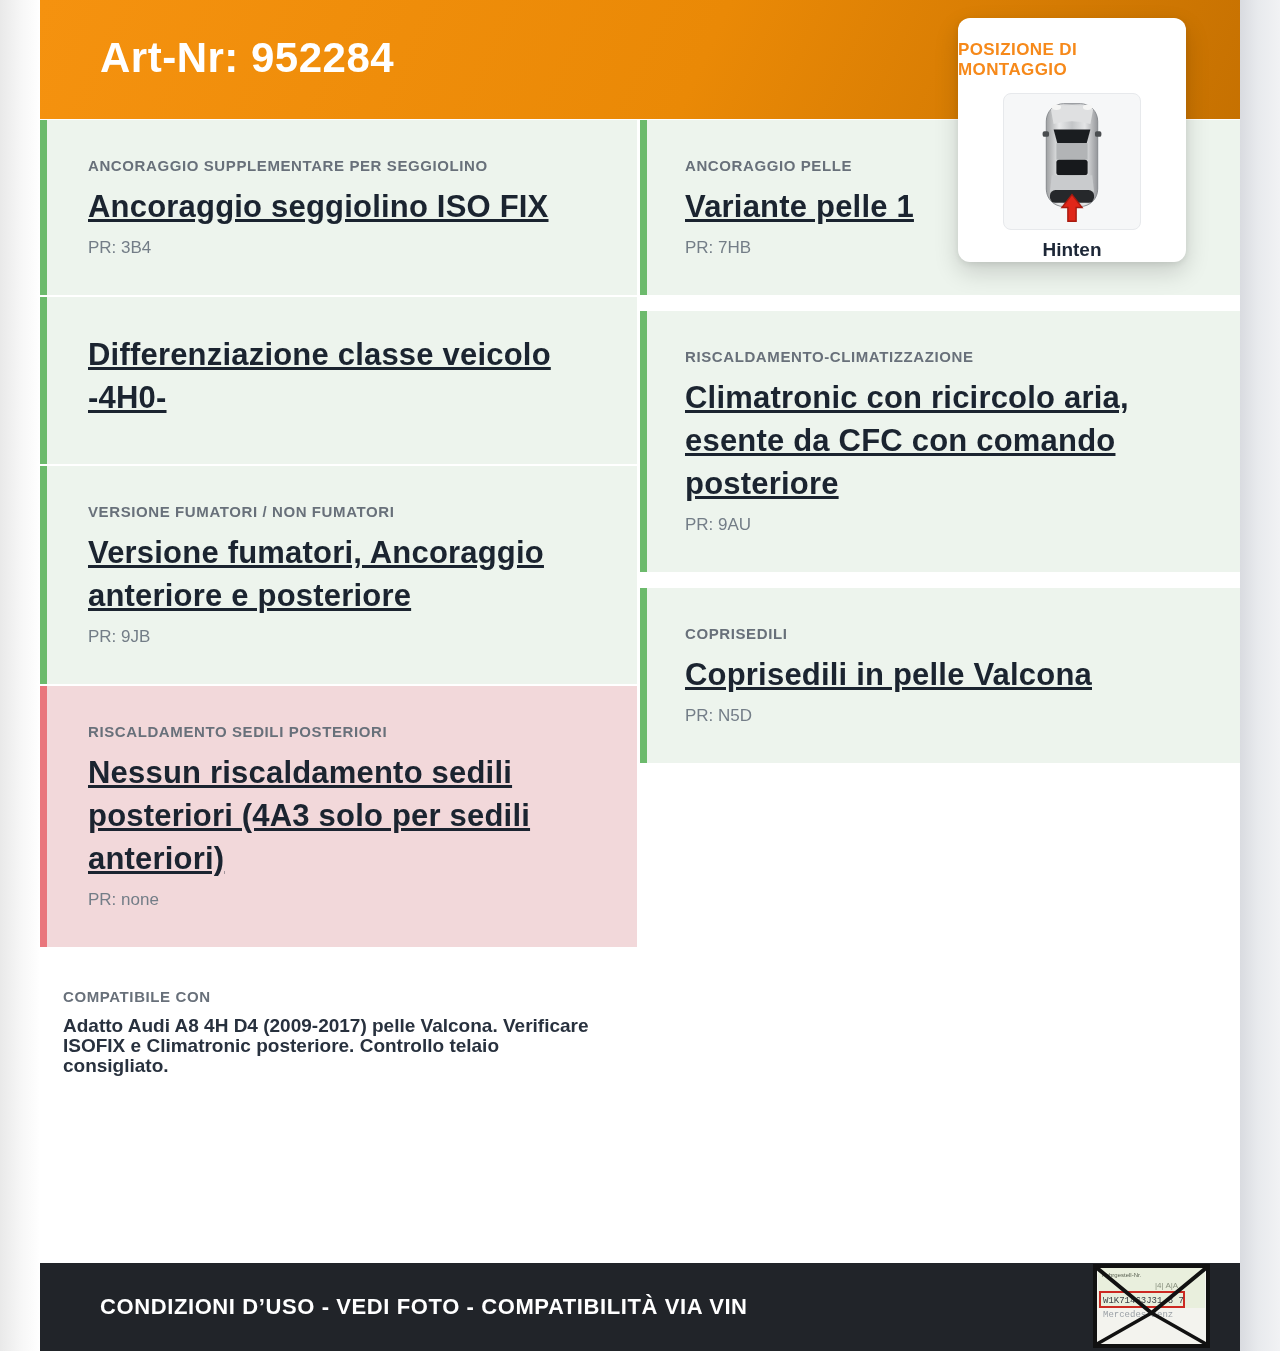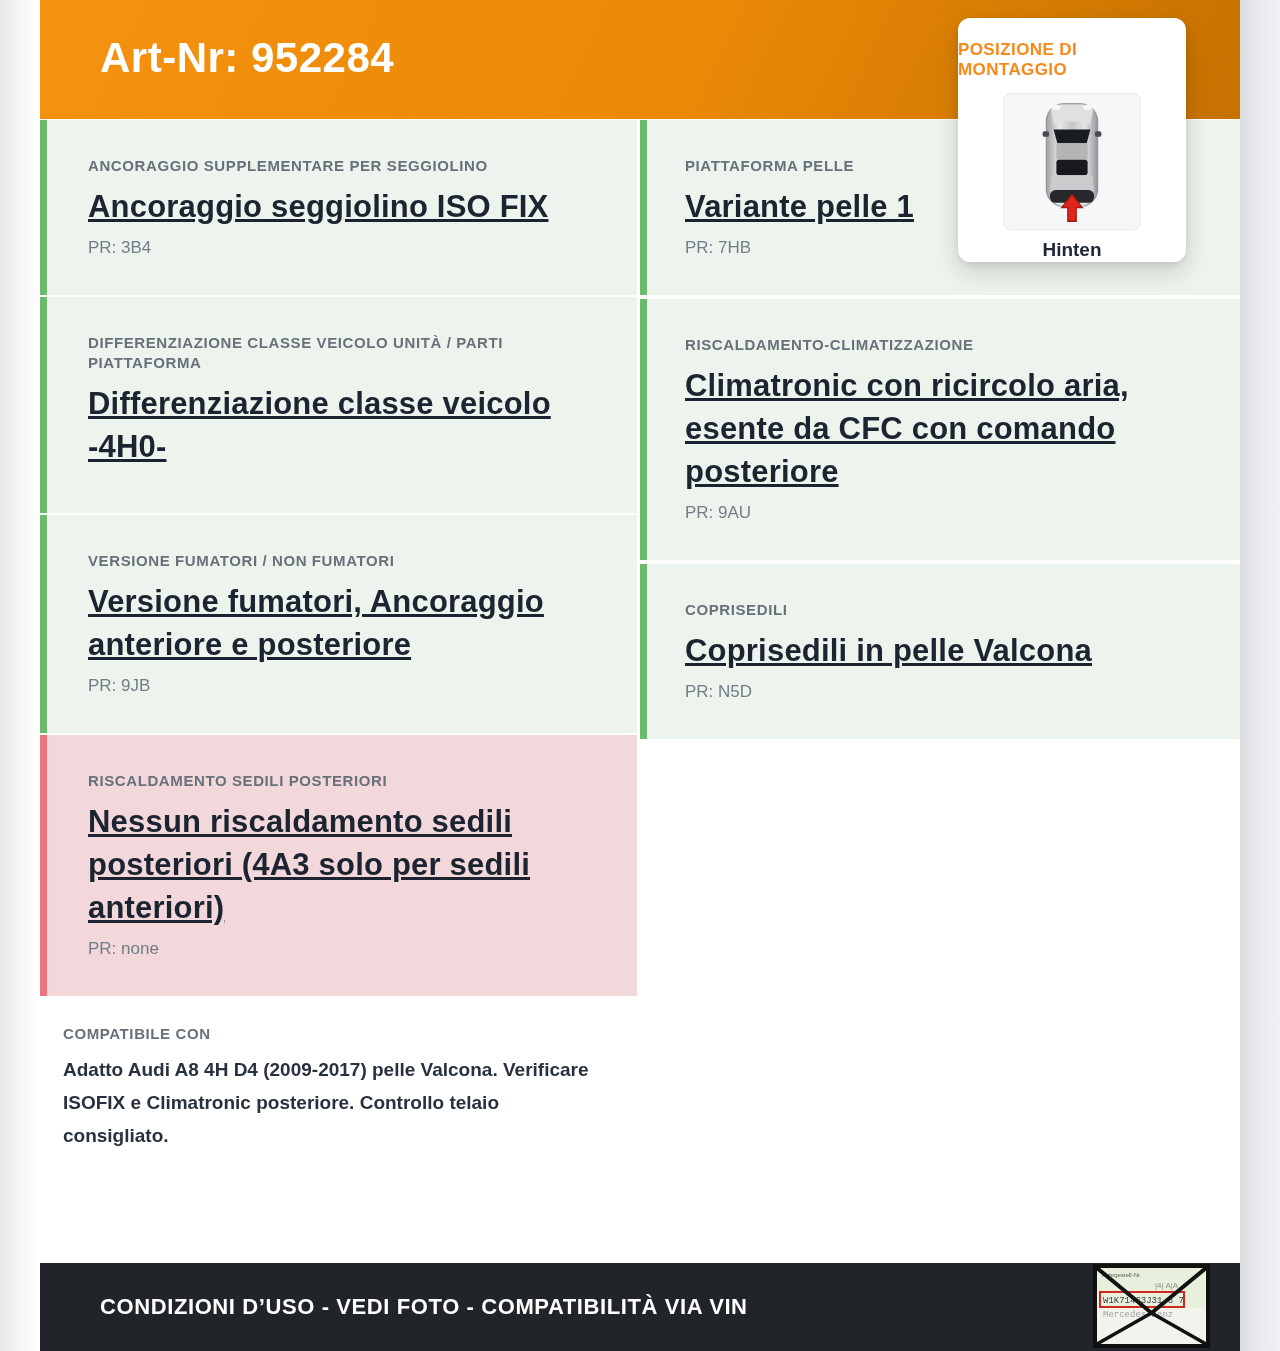--- a/index.html
+++ b/index.html
@@ -14,35 +14,35 @@
     background:linear-gradient(to right,#d9dbe0 0%,#e8eaed 45%,#f1f2f4 100%);}
   .sheet{position:absolute;left:40px;top:0;width:1200px;height:1351px;background:#ffffff;}
 
   
   .hdr{position:absolute;left:0;top:0;width:1200px;height:119px;
     background:linear-gradient(115deg,#f5920f 0%,#ea8906 55%,#c67101 100%);}
   .hdr h1{margin:0;padding:0 0 0 60px;line-height:115px;font-size:42px;font-weight:bold;color:#ffffff;letter-spacing:.5px;}
 
   
   .columns{position:absolute;left:0;top:120px;width:1200px;display:flex;gap:3px;align-items:flex-start;}
-  .col{display:flex;flex-direction:column;row-gap:4px;}
+  .col{display:flex;flex-direction:column;row-gap:16px;}
   .col-left{width:597px;}
   .col-right{width:600px;}
 
   .card{width:100%;border-left:7px solid transparent;padding:36px 30px 36px 41px;}
   .card.present{background:#edf4ed;border-left-color:#6cba6c;}
   .card.absent{background:#f2d8da;border-left-color:#e9767c;}
   .col-right .card{padding-left:38px;}
   .card-cat{font-size:15px;line-height:20px;font-weight:bold;color:#68707a;letter-spacing:.6px;margin-bottom:9px;}
   .card-title{margin:0 0 9px 0;font-size:31px;line-height:43px;font-weight:bold;color:#1b2430;letter-spacing:.2px;text-decoration:underline;}
   .card-pr{font-size:17px;line-height:22px;color:#737d87;}
 
   .compat{width:100%;background:#ffffff;padding:24px 20px 18px 23px;}
   .compat-cat{font-size:15px;line-height:20px;font-weight:bold;color:#68707a;letter-spacing:.6px;margin-bottom:9px;}
-  .compat-text{font-size:19px;line-height:33px;font-weight:bold;color:#28313e;max-width:540px;}
+  .compat-text{font-size:19px;line-height:20px;font-weight:bold;color:#28313e;max-width:540px;}
 
   
   .mount-card{position:absolute;left:918px;top:18px;width:228px;height:244px;background:#ffffff;
     border-radius:12px;box-shadow:0 10px 25px rgba(0,0,0,.16), 0 2px 6px rgba(0,0,0,.08);z-index:5;
     display:flex;flex-direction:column;align-items:center;padding-top:22px;}
   .mount-title{font-size:17px;font-weight:bold;color:#f6891a;letter-spacing:.4px;}
   .mount-img{margin-top:13px;width:138px;height:137px;background:#f6f7f8;border:1px solid #e7e9ec;border-radius:8px;
     display:flex;align-items:center;justify-content:center;}
   .mount-label{margin-top:9px;font-size:19px;font-weight:bold;color:#1d2737;}
 
@@ -67,21 +67,20 @@
     <main class="columns">
       <div class="col col-left">
         <div id="left-cards" style="display:flex;flex-direction:column;row-gap:2px;">
   <section class="card present">
     <div class="card-cat">ANCORAGGIO SUPPLEMENTARE PER SEGGIOLINO</div>
     <h2 class="card-title">Ancoraggio seggiolino ISO FIX</h2>
     <div class="card-pr">PR: 3B4</div>
   </section>
 
   <section class="card present">
-    <div class="card-cat">DIFFERENZIAZIONE CLASSE VEICOLO UNITÀ / PARTI PIATTAFORMA</div>
     <h2 class="card-title">Differenziazione classe veicolo -4H0-</h2>
   </section>
 
   <section class="card present">
     <div class="card-cat">VERSIONE FUMATORI / NON FUMATORI</div>
     <h2 class="card-title">Versione fumatori, Ancoraggio anteriore e posteriore</h2>
     <div class="card-pr">PR: 9JB</div>
   </section>
 
   <section class="card absent">
@@ -90,21 +89,21 @@
     <div class="card-pr">PR: none</div>
   </section>
 </div>
         <section class="compat">
           <div class="compat-cat">COMPATIBILE CON</div>
           <div class="compat-text">Adatto Audi A8 4H D4 (2009-2017) pelle Valcona. Verificare ISOFIX e Climatronic posteriore. Controllo telaio consigliato.</div>
         </section>
       </div>
       <div class="col col-right" id="right-cards">
   <section class="card present">
-    <div class="card-cat">PIATTAFORMA PELLE</div>
+    <div class="card-cat">ANCORAGGIO PELLE</div>
     <h2 class="card-title">Variante pelle 1</h2>
     <div class="card-pr">PR: 7HB</div>
   </section>
 
   <section class="card present">
     <div class="card-cat">RISCALDAMENTO-CLIMATIZZAZIONE</div>
     <h2 class="card-title">Climatronic con ricircolo aria, esente da CFC con comando posteriore</h2>
     <div class="card-pr">PR: 9AU</div>
   </section>
 

